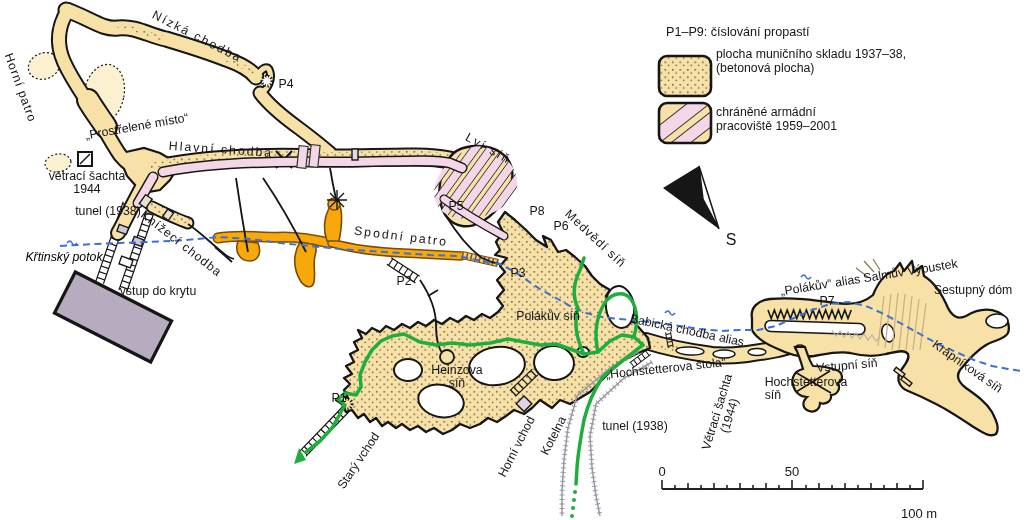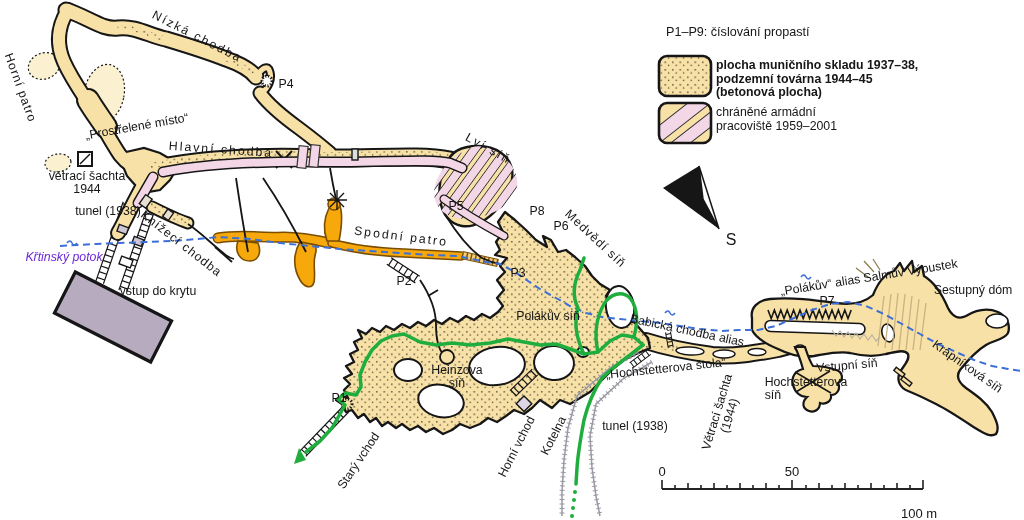--- a/index.html
+++ b/index.html
@@ -2,21 +2,21 @@
 <html style="--cave-fill: #f7e1a6; --cave-light: #fbf0cf; --stipple-dot: #3a3322; --lower-floor: #f7a80b; --lower-floor-edge: #7a4d00; --protected: #f3d7e7; --bunker: #b6abbf; --route: #1fae3e; --stream: #3c6fd8; --ink: #161616; --gray-tunnel: #9a98a3; --striation: #c9b283;"><head>
 <meta charset="utf-8">
 <style>
   html,body{margin:0;padding:0;background:#fff;}
   #stage{position:relative;width:1024px;height:520px;background:#fff;overflow:hidden;
          font-family:"Liberation Sans","DejaVu Sans",sans-serif;}
   #mapsvg{position:absolute;left:0;top:0;}
   .lbl{position:absolute;font-size:12.3px;color:#161616;white-space:nowrap;line-height:1.08;}
   .sp{letter-spacing:2px;}
   .sp1{letter-spacing:1px;}
-  .blue{color:#6d28d9;font-style:italic;}
+  .blue{color:#000000;font-style:italic;}
   .two span{display:block;text-align:center;}
   .twoL span{display:block;text-align:left;}
   .legend-text{position:absolute;font-size:12.3px;color:#161616;line-height:13.5px;}
   .legend-text span{display:block;}
   .lg-title{position:absolute;font-size:12.6px;color:#161616;white-space:nowrap;}
   .s-letter{position:absolute;font-size:16px;color:#161616;}
   .scale-num{position:absolute;font-size:13px;color:#161616;}
 </style>
 </head>
 <body>
@@ -332,23 +332,22 @@
 <svg width="60" height="48" style="position:absolute;left:656px;top:53px;">
   <defs>
     <pattern id="stip2" width="7.5" height="7.5" patternUnits="userSpaceOnUse">
       <rect width="7.5" height="7.5" style="fill:var(--cave-fill)"></rect>
       <circle cx="1.8" cy="1.8" r="0.75" style="fill:var(--stipple-dot)"></circle>
       <circle cx="5.2" cy="4.9" r="0.75" style="fill:var(--stipple-dot)"></circle>
     </pattern>
   </defs>
   <rect x="3" y="3" width="52" height="40" rx="8" fill="url(#stip2)" style="stroke:var(--ink)" stroke-width="2.6"></rect>
 </svg>
-<div class="legend-text" style="left:716px;top:59px;font-weight:bold;">
+<div class="legend-text" style="left:716px;top:48px;">
   <span>plocha muničního skladu 1937–38,</span>
-  <span>podzemní továrna 1944–45</span>
   <span>(betonová plocha)</span>
 </div>
 
 <svg width="60" height="48" style="position:absolute;left:656px;top:100px;">
   <defs>
     <clipPath id="sw2clip">
           <rect x="3" y="3" width="52" height="40" rx="8"></rect>
         </clipPath>
   </defs>
   <g clip-path="url(#sw2clip)">

